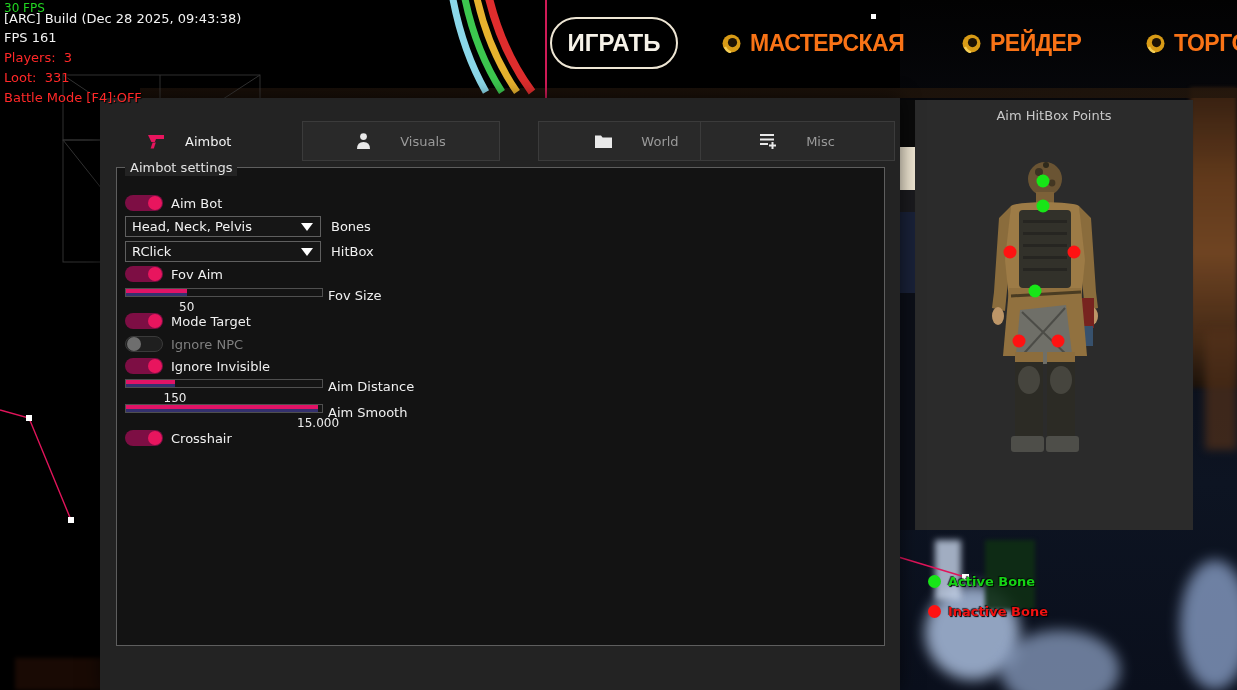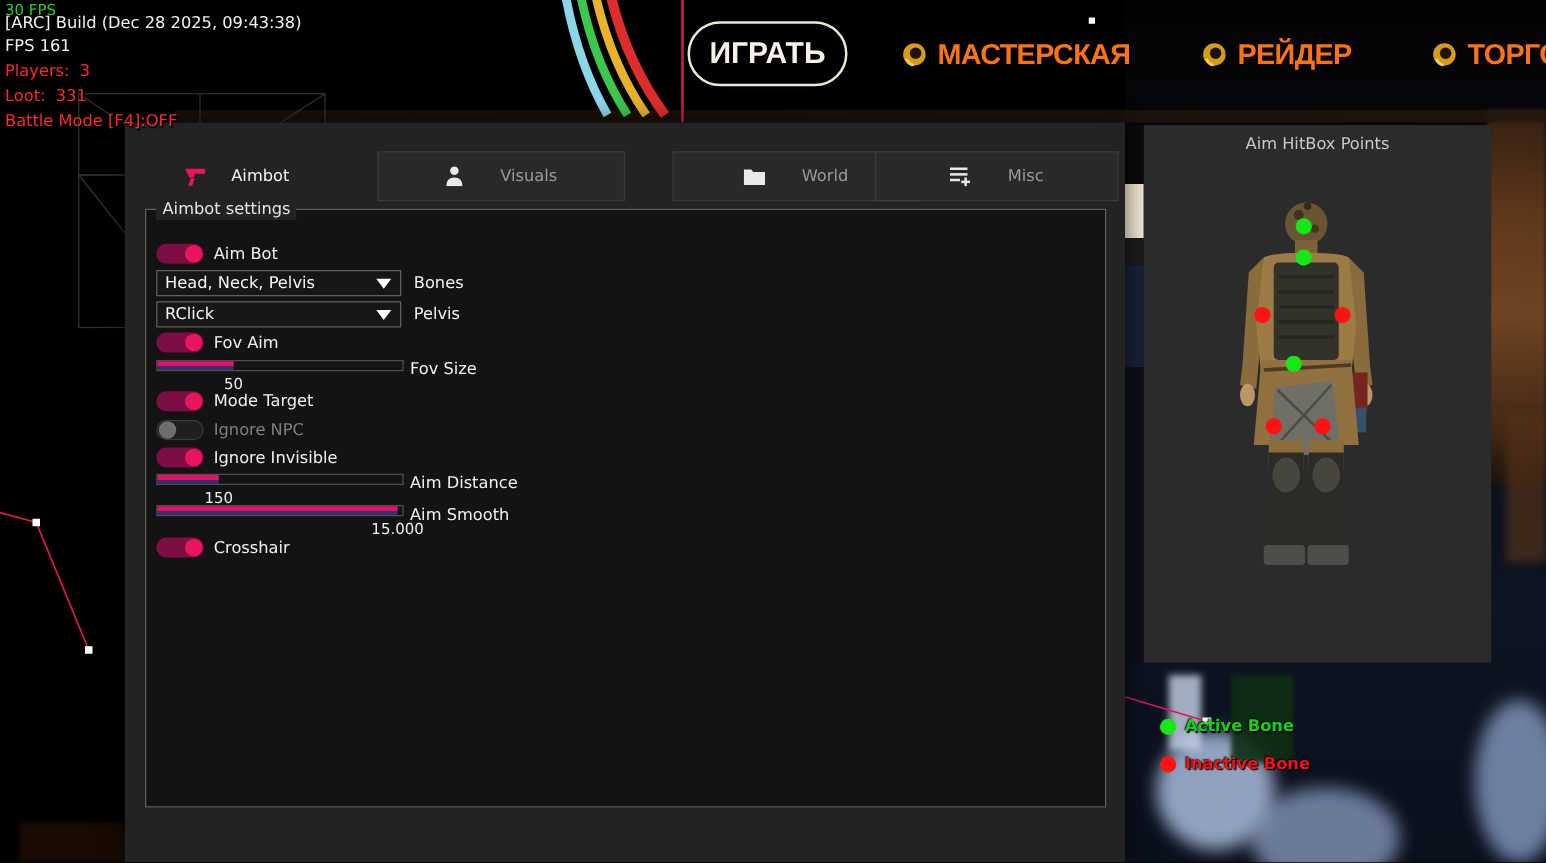--- a/index.html
+++ b/index.html
@@ -265,21 +265,21 @@
       <div class="abs dropdown" style="left:8px; top:48px;">
         <span class="dropdown-value">Head, Neck, Pelvis</span>
         <span class="dd-arrow"></span>
       </div>
       <div class="abs ctl-label" style="left:214px; top:51px;">Bones</div>
 
       <div class="abs dropdown" style="left:8px; top:73px;">
         <span class="dropdown-value">RClick</span>
         <span class="dd-arrow"></span>
       </div>
-      <div class="abs ctl-label" style="left:214px; top:76px;">Pelvis</div>
+      <div class="abs ctl-label" style="left:214px; top:76px;">HitBox</div>
 
       <div class="abs toggle on" style="left:8px; top:98px;">
           <div class="knob"></div>
         </div>
       <div class="abs ctl-label" style="left:54px; top:99px;">Fov Aim</div>
 
       <div class="abs slider-track" style="left:8px; top:120px;">
         <div class="slider-fill" style="width: 31%;"></div>
         <div class="slider-value" style="left: 31%;">50</div>
       </div>

